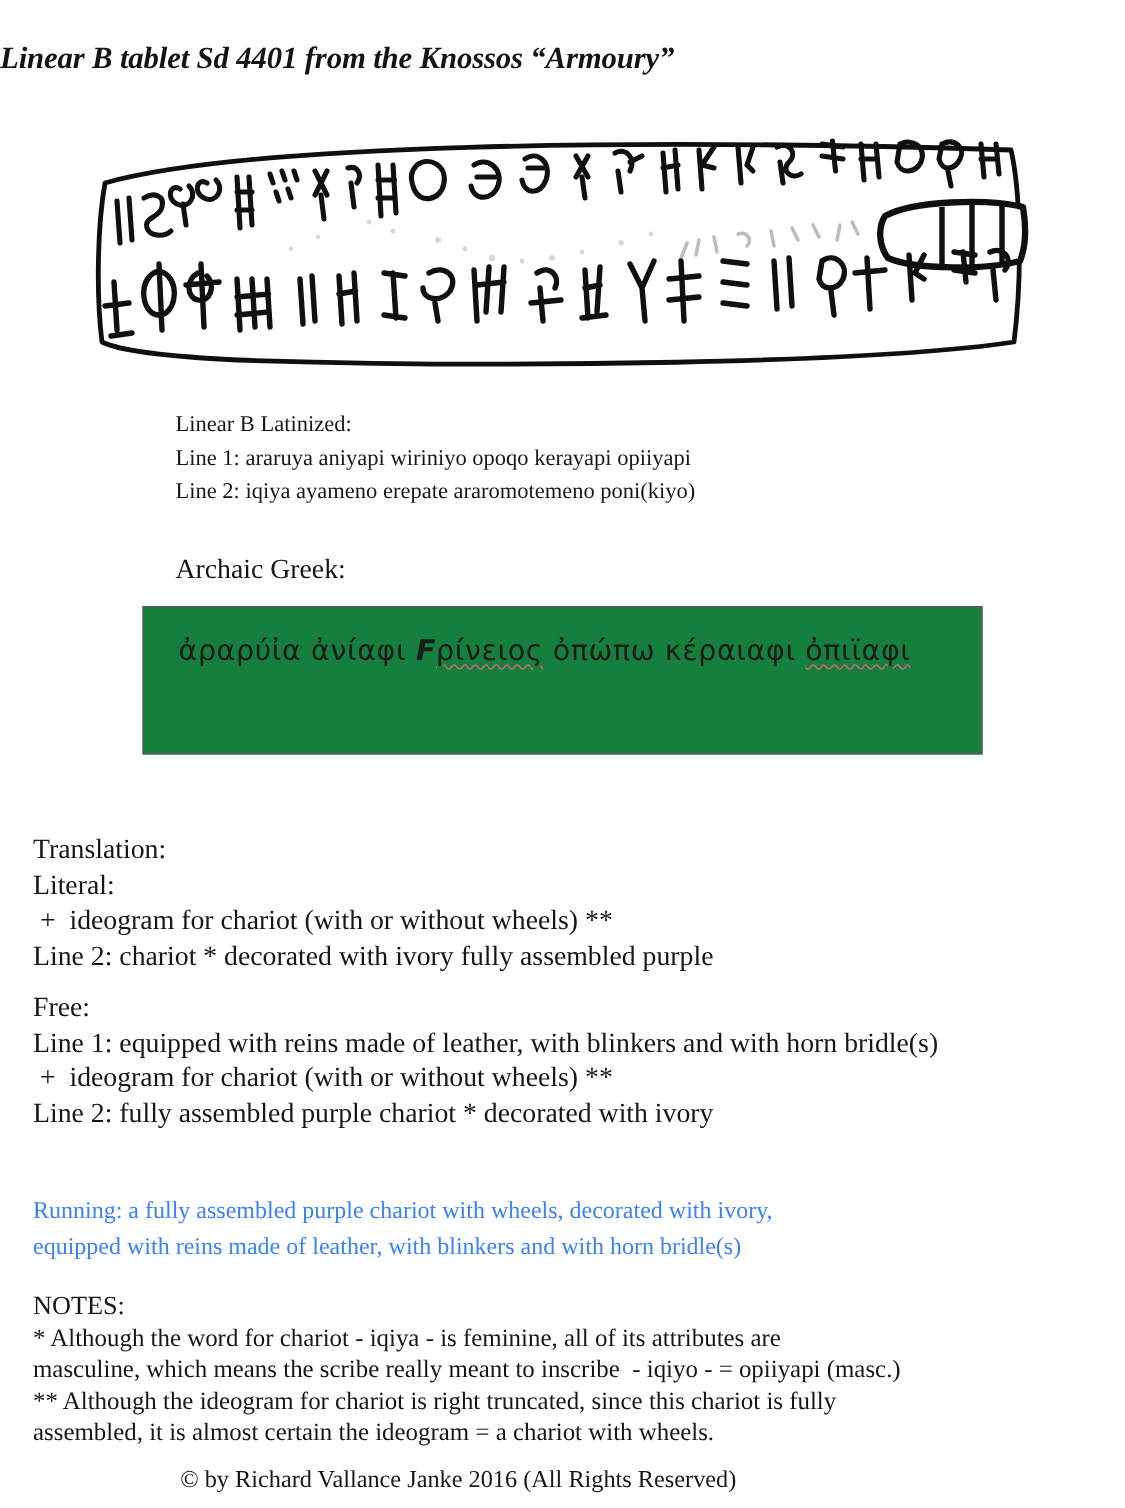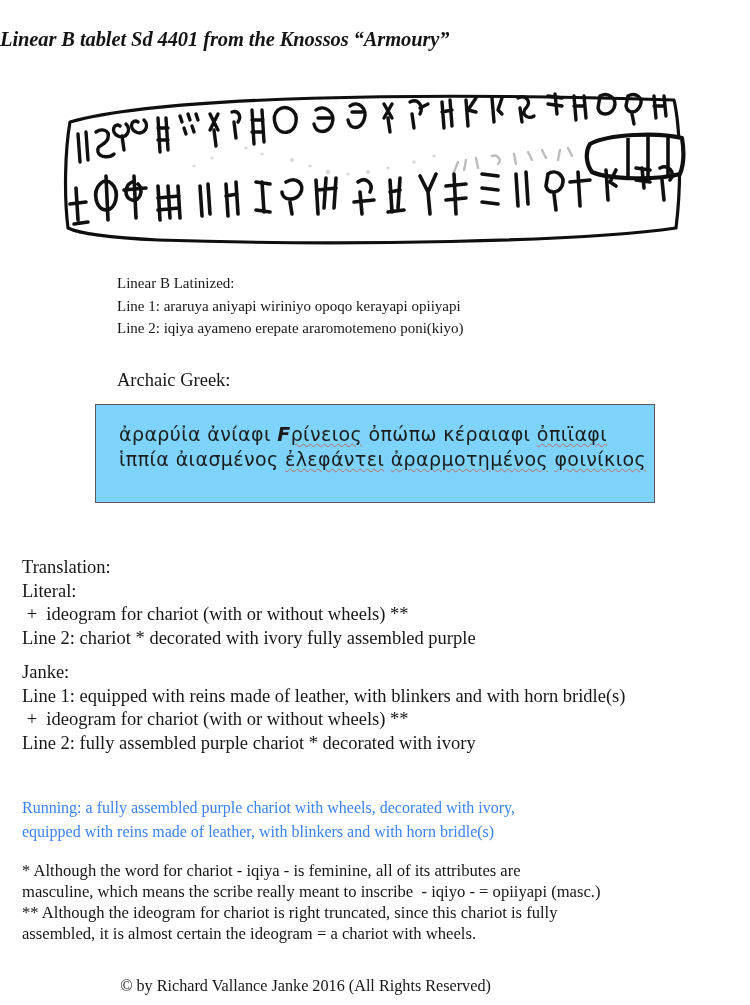--- a/index.html
+++ b/index.html
@@ -70,21 +70,21 @@
   }
 
   
   .greek-box {
     position: absolute;
     top: 404px;
     left: 95px;
     width: 560px;
     height: 99px;
     border: 1.2px solid #5a5a5a;
-    background: #7dd3fc;
+    background: #15803d;
     box-sizing: border-box;
   }
   .greek-lines {
     position: absolute;
     top: 17px;
     left: 23px;
     width: 520px;
     font-family: "DejaVu Sans", "Liberation Sans", sans-serif;
     font-size: 19px;
     line-height: 25px;
@@ -248,42 +248,42 @@
     <div class="ln">Linear B Latinized:</div>
     <div class="ln">Line 1: araruya aniyapi wiriniyo opoqo kerayapi opiiyapi</div>
     <div class="ln">Line 2: iqiya ayameno erepate araromotemeno poni(kiyo)</div>
   </div>
 
   <div class="greek-heading">Archaic Greek:</div>
 
   <div class="greek-box">
     <div class="greek-lines">
       <div class="gl"><span>ἀραρύἰα ἀνίαφι </span><span class="digamma">Ϝ</span><span class="sq">ρίνειος</span><span> ὀπώπω κέραιαφι </span><span class="sq">ὀπιϊαφι</span></div>
-      <div class="gl"><span>ἱππία ἀιασμένος </span><span class="sq">ἐλεφάντει</span><span> </span><span class="sq">ἀραρμοτημένος</span><span> </span><span class="sq">φοινίκιος</span></div>
     </div>
   </div>
 
   <div class="translation-block">
     <div class="ln">Translation:</div>
     <div class="ln">Literal:</div>
     <div class="ln"> +  ideogram for chariot (with or without wheels) **</div>
     <div class="ln">Line 2: chariot * decorated with ivory fully assembled purple</div>
     <div class="gap-sm"></div>
-    <div class="ln">Janke:</div>
+    <div class="ln">Free:</div>
     <div class="ln">Line 1: equipped with reins made of leather, with blinkers and with horn bridle(s)</div>
     <div class="ln"> +  ideogram for chariot (with or without wheels) **</div>
     <div class="ln">Line 2: fully assembled purple chariot * decorated with ivory</div>
   </div>
 
   <div class="running-block">
     <div class="ln">Running: a fully assembled purple chariot with wheels, decorated with ivory,</div>
     <div class="ln">equipped with reins made of leather, with blinkers and with horn bridle(s)</div>
   </div>
 
   <div class="notes-block">
+    <div class="ln notes-title">NOTES:</div>
     <div class="ln">* Although the word for chariot - iqiya - is feminine, all of its attributes are</div>
     <div class="ln">masculine, which means the scribe really meant to inscribe  - iqiyo - = opiiyapi (masc.)</div>
     <div class="ln">** Although the ideogram for chariot is right truncated, since this chariot is fully</div>
     <div class="ln">assembled, it is almost certain the ideogram = a chariot with wheels.</div>
   </div>
 
   <div class="copyright">© by Richard Vallance Janke 2016 (All Rights Reserved)</div>
 
 </div>
 

